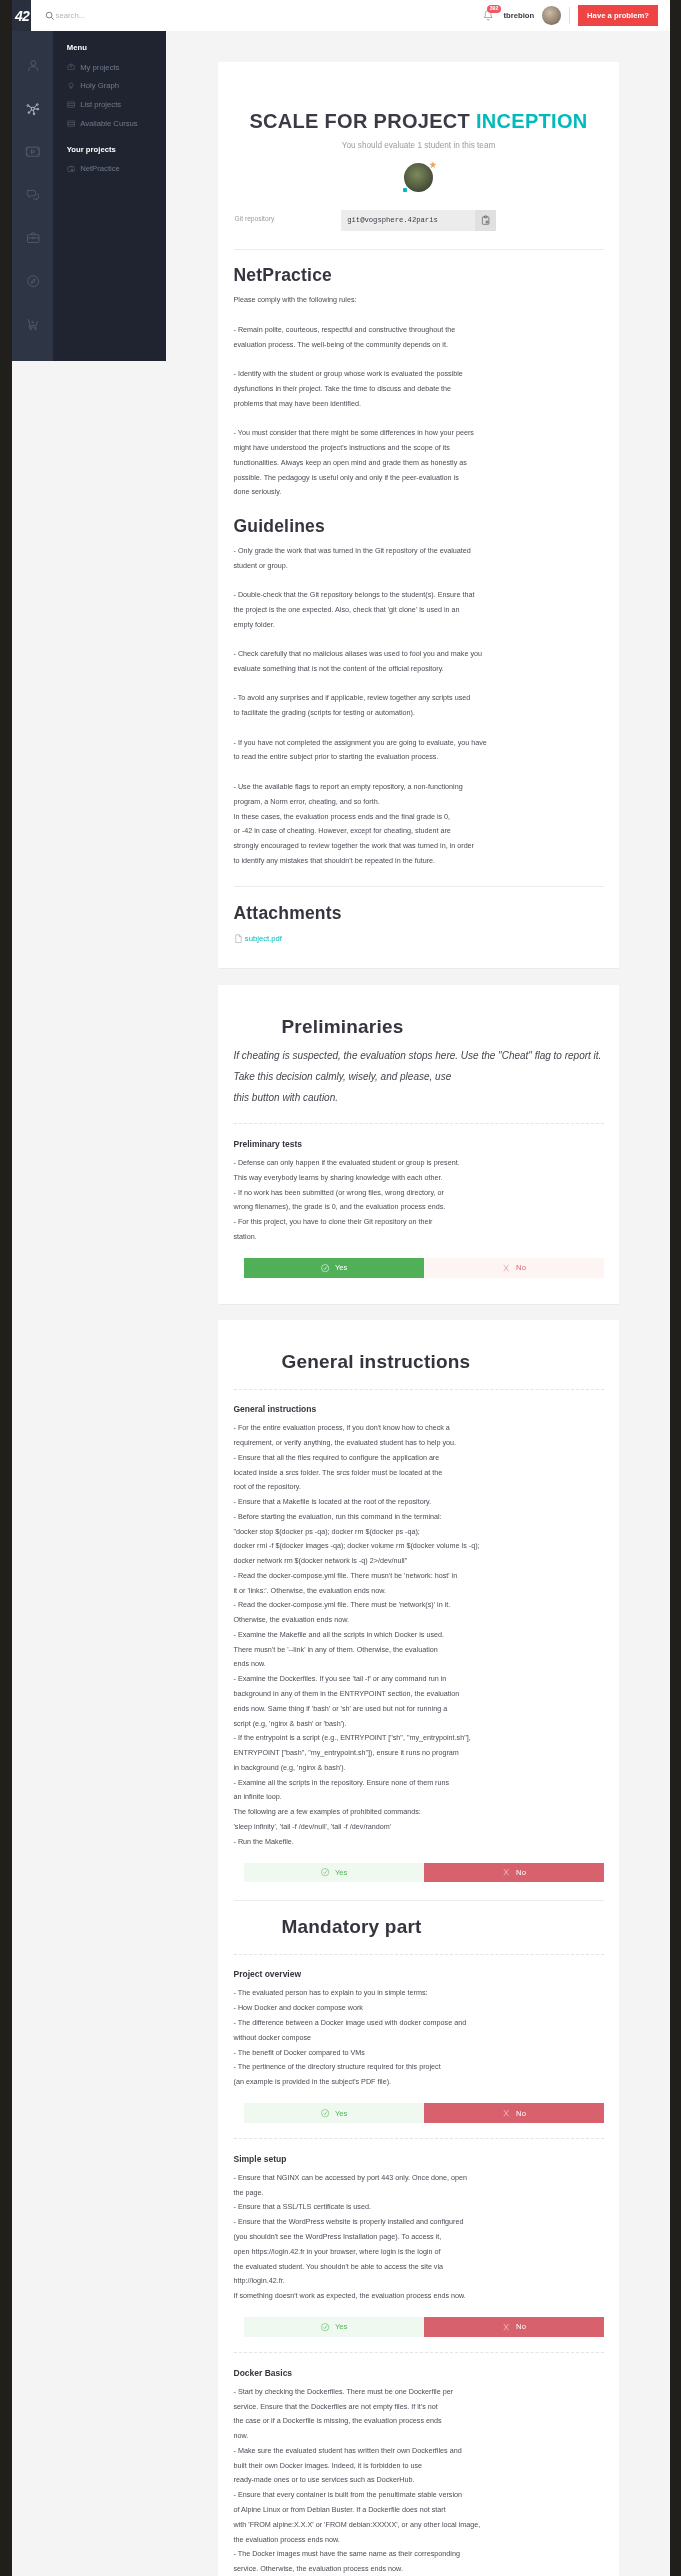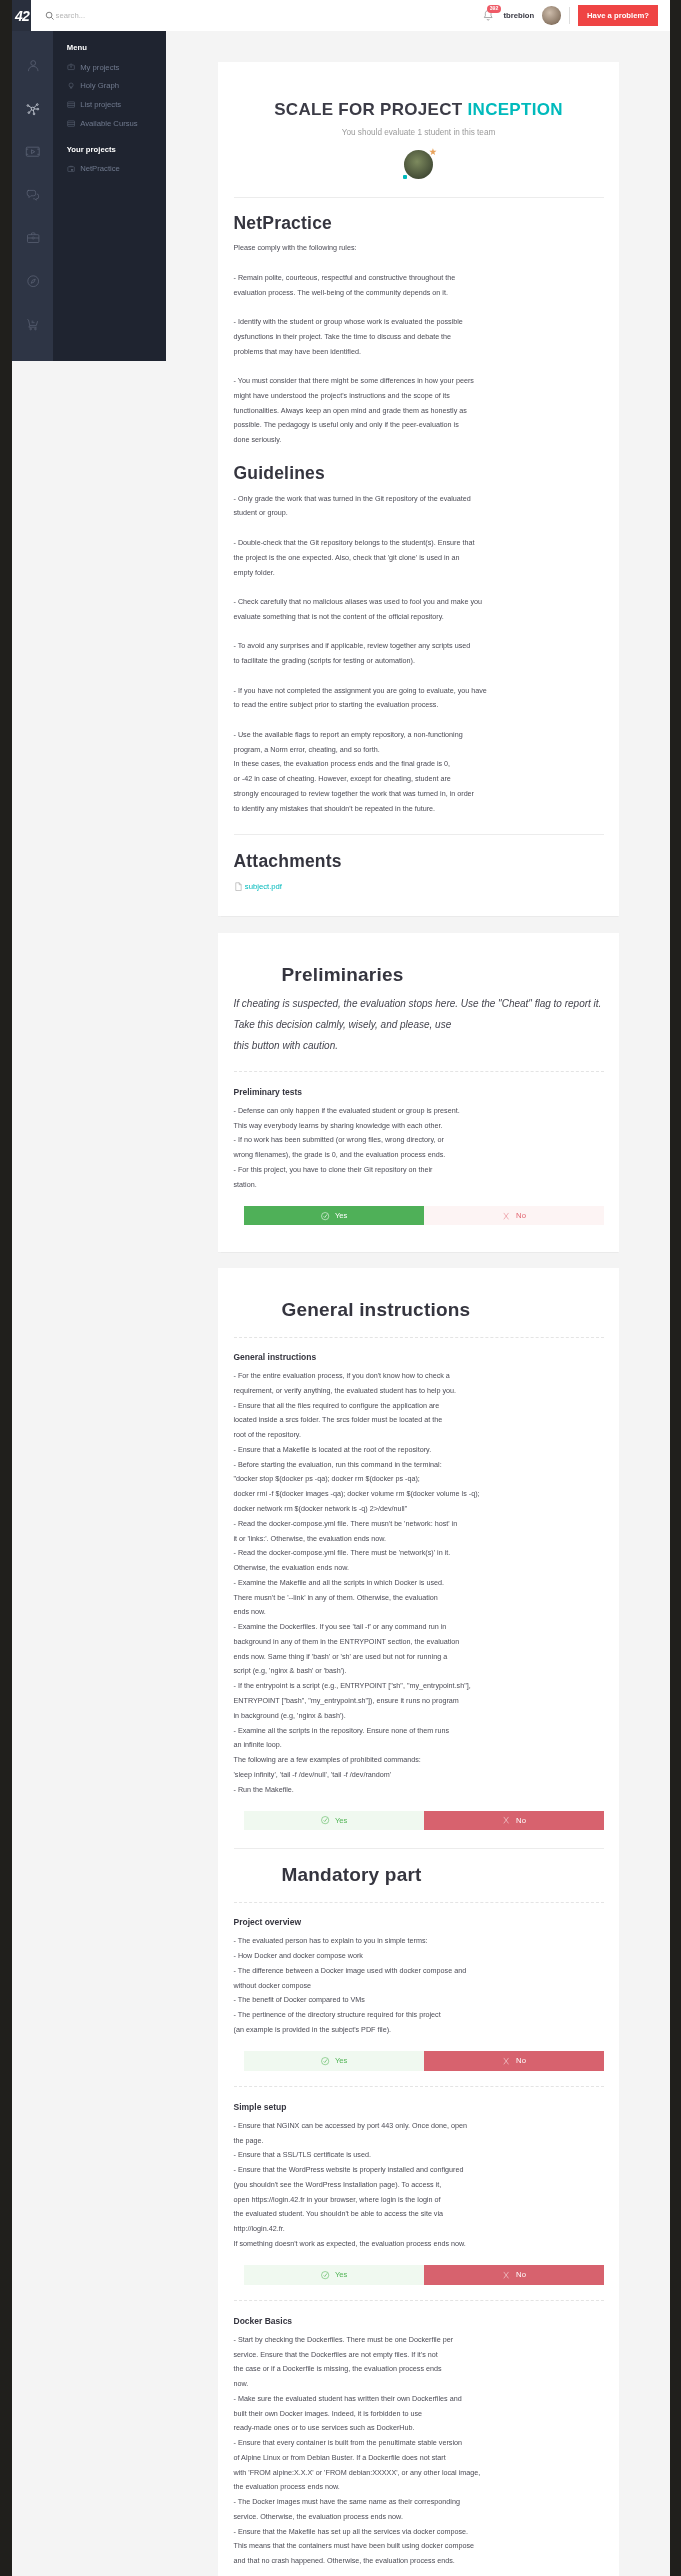--- a/index.html
+++ b/index.html
@@ -33,21 +33,21 @@
   .panel { width:113px; background:#1f2430; padding:12.4px 0 0 13.4px; }
   .panel h4 { color:#fff; font-size:7.7px; margin-bottom:10.3px; }
   .pitem { display:flex; align-items:center; gap:5.2px; color:#707a8e; font-size:7.7px; margin-bottom:9.8px; cursor:pointer; }
   .pitem svg { stroke:#5f6879; fill:none; flex:0 0 auto; }
   .panel h4.second { margin-top:16.5px; }
 
   
   .main { margin-left:155px; padding-top:31px; }
   .card { width:401px; margin:0 auto 16.5px; background:#fff; box-shadow:0 0.5px 1px rgba(0,0,0,.04); padding:15.5px 15.5px 23px; }
   .teal { color:#00babc; }
-  h1.scale-title { text-align:center; font-size:17px; color:#3b3b46; letter-spacing:0.3px; margin-top:22px; }
+  h1.scale-title { text-align:center; font-size:20px; color:#3b3b46; letter-spacing:0.3px; margin-top:32px; }
   .scale-sub { text-align:center; color:#9b9b9b; font-size:8.2px; margin-top:8.2px; }
   .eval-avatar-row { display:flex; justify-content:center; margin-top:13.4px; }
   .eval-avatar { position:relative; width:29px; height:29px; }
   .eval-avatar .ph { width:29px; height:29px; border-radius:50%; background:radial-gradient(circle at 45% 40%,#7d8a5e,#49523a 65%,#2e3426); }
   .star-badge { position:absolute; top:-3.6px; right:-4.1px; color:#e8a35d; font-size:9.3px; }
   .dot-badge { position:absolute; bottom:0; left:-1px; width:4.1px; height:4.1px; background:#00babc; border-radius:1px; }
   .git-row { position:relative; margin-top:17.5px; height:21.6px; }
   .git-label { position:absolute; left:1px; top:5.7px; color:#9a9a9a; font-size:6.7px; }
   .git-box { width:155px; margin:0 auto; display:flex; height:21.6px; }
   .git-box input { flex:1; border:none; background:#ececec; font-family:"Liberation Mono","DejaVu Sans Mono",monospace; font-size:7.2px; color:#3a3a44; padding:0 6.2px; outline:none; }
@@ -214,20 +214,33 @@
   <div class="main">
 
     <div class="card">
       <h1 class="scale-title"><span>SCALE FOR PROJECT</span><span class="teal"> INCEPTION</span></h1>
       <div class="scale-sub">You should evaluate 1 student in this team</div>
       <div class="eval-avatar-row">
         <div class="eval-avatar">
           <div class="ph"></div>
           <span class="star-badge">★</span>
           <span class="dot-badge"></span>
+        </div>
+      </div>
+      <div class="git-row">
+        <span class="git-label">Git repository</span>
+        <div class="git-box">
+          <input value="git@vogsphere.42paris" style="">
+          <button class="git-copy">
+            <svg width="9.3" height="10.3" viewBox="0 0 20 22" stroke-width="1.4" fill="none">
+                  <rect x="3" y="4" width="14" height="16" rx="1.5"></rect>
+                  <rect x="7" y="2" width="6" height="4" rx="1"></rect>
+                  <rect x="11" y="13" width="4" height="4"></rect>
+                </svg>
+          </button>
         </div>
       </div>
       <hr class="hr">
       <h2 class="sec">NetPractice</h2>
       <div class="body-txt">Please comply with the following rules:
 
 - Remain polite, courteous, respectful and constructive throughout the
 evaluation process. The well-being of the community depends on it.
 
 - Identify with the student or group whose work is evaluated the possible

